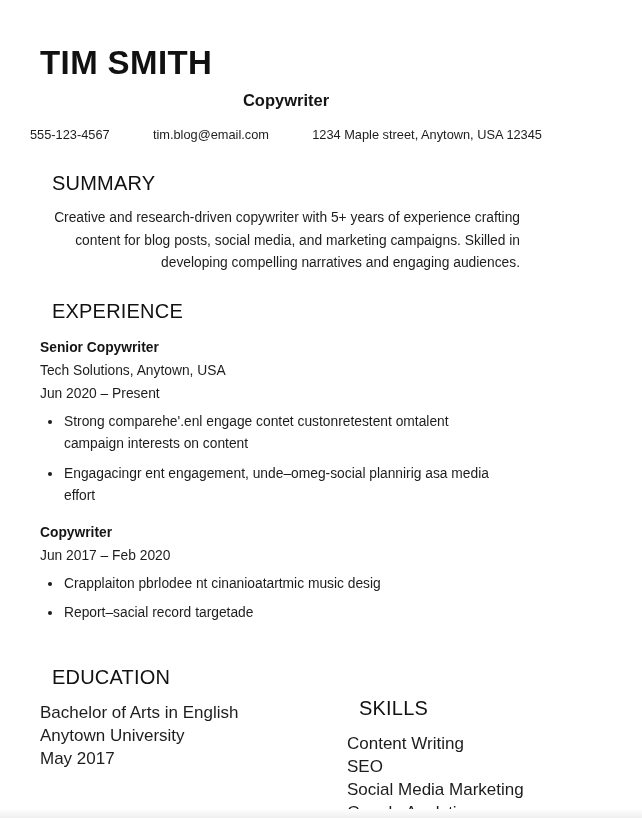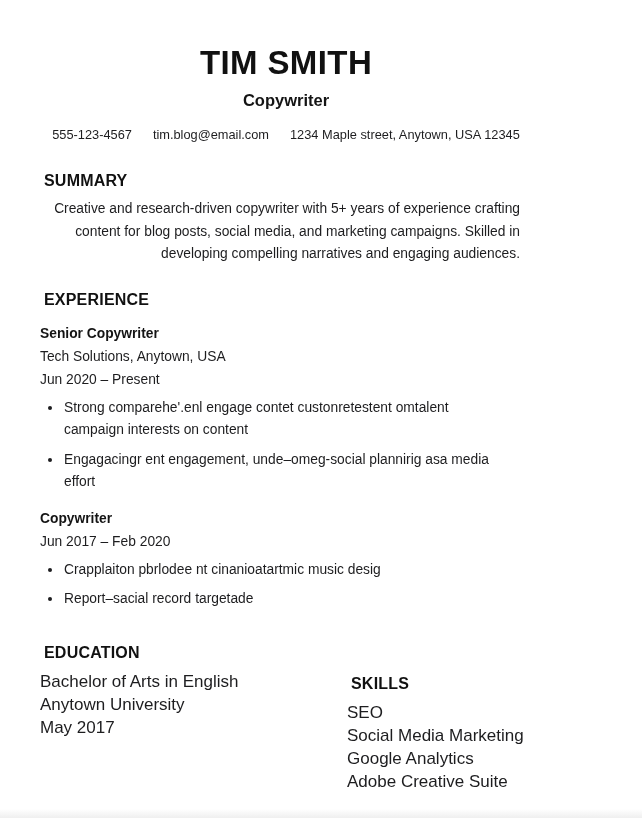--- a/index.html
+++ b/index.html
@@ -8,38 +8,38 @@
     width:642px; height:818px;
     background:#ffffff;
     font-family:"Liberation Sans", sans-serif;
     color:#1c1c1e;
     overflow:hidden;
   }
   .inner { padding:44px 0 0 40px; width:492px; }
 
   
   .name {
-    margin:0; text-align:center;
+    margin:0; text-align:left;
     font-size:33px; font-weight:700; letter-spacing:.4px;
     color:#111;
   }
   .role {
     text-align:center; font-size:16.5px; font-weight:600;
     margin-top:9px; color:#141414;
   }
   .contact {
-    display:flex; justify-content:center; gap:21px;
+    display:flex; justify-content:space-between; gap:21px;
     font-size:12.8px; margin-top:17px; color:#1d1d1f;
     white-space:nowrap; width:512px; margin-left:-10px;
   }
 
   
   .section-heading {
-    font-size:16px; font-weight:700; letter-spacing:.2px; color:#111;
-    margin:4px;
+    font-size:20px; font-weight:400; letter-spacing:.2px; color:#111;
+    margin:12px;
   }
   .mt-summary   { margin-top:30px; }
   .mt-exp       { margin-top:25px; }
   .mt-bottom    { margin-top:29px; }
 
   .body-text { font-size:13.8px; line-height:22.5px; color:#1d1d1f; }
 
   .summary-text { margin-top:8px; width:480px;text-align:right; }
 
   .job { margin-top:13px; }
@@ -118,20 +118,21 @@
         <div class="edu-lines">
           <div class="line">Bachelor of Arts in English</div>
           <div class="line">Anytown University</div>
           <div class="line">May 2017</div>
         </div>
       </section>
 
       <section class="col-right">
         <h2 class="section-heading">SKILLS</h2>
         <div class="skill-list">
+          <div class="line">Content Writing</div>
           <div class="line">SEO</div>
           <div class="line">Social Media Marketing</div>
           <div class="line">Google Analytics</div>
           <div class="line">Adobe Creative Suite</div>
         </div>
       </section>
     </div>
 
   </div>
   <div class="page-bottom-shade"></div>

